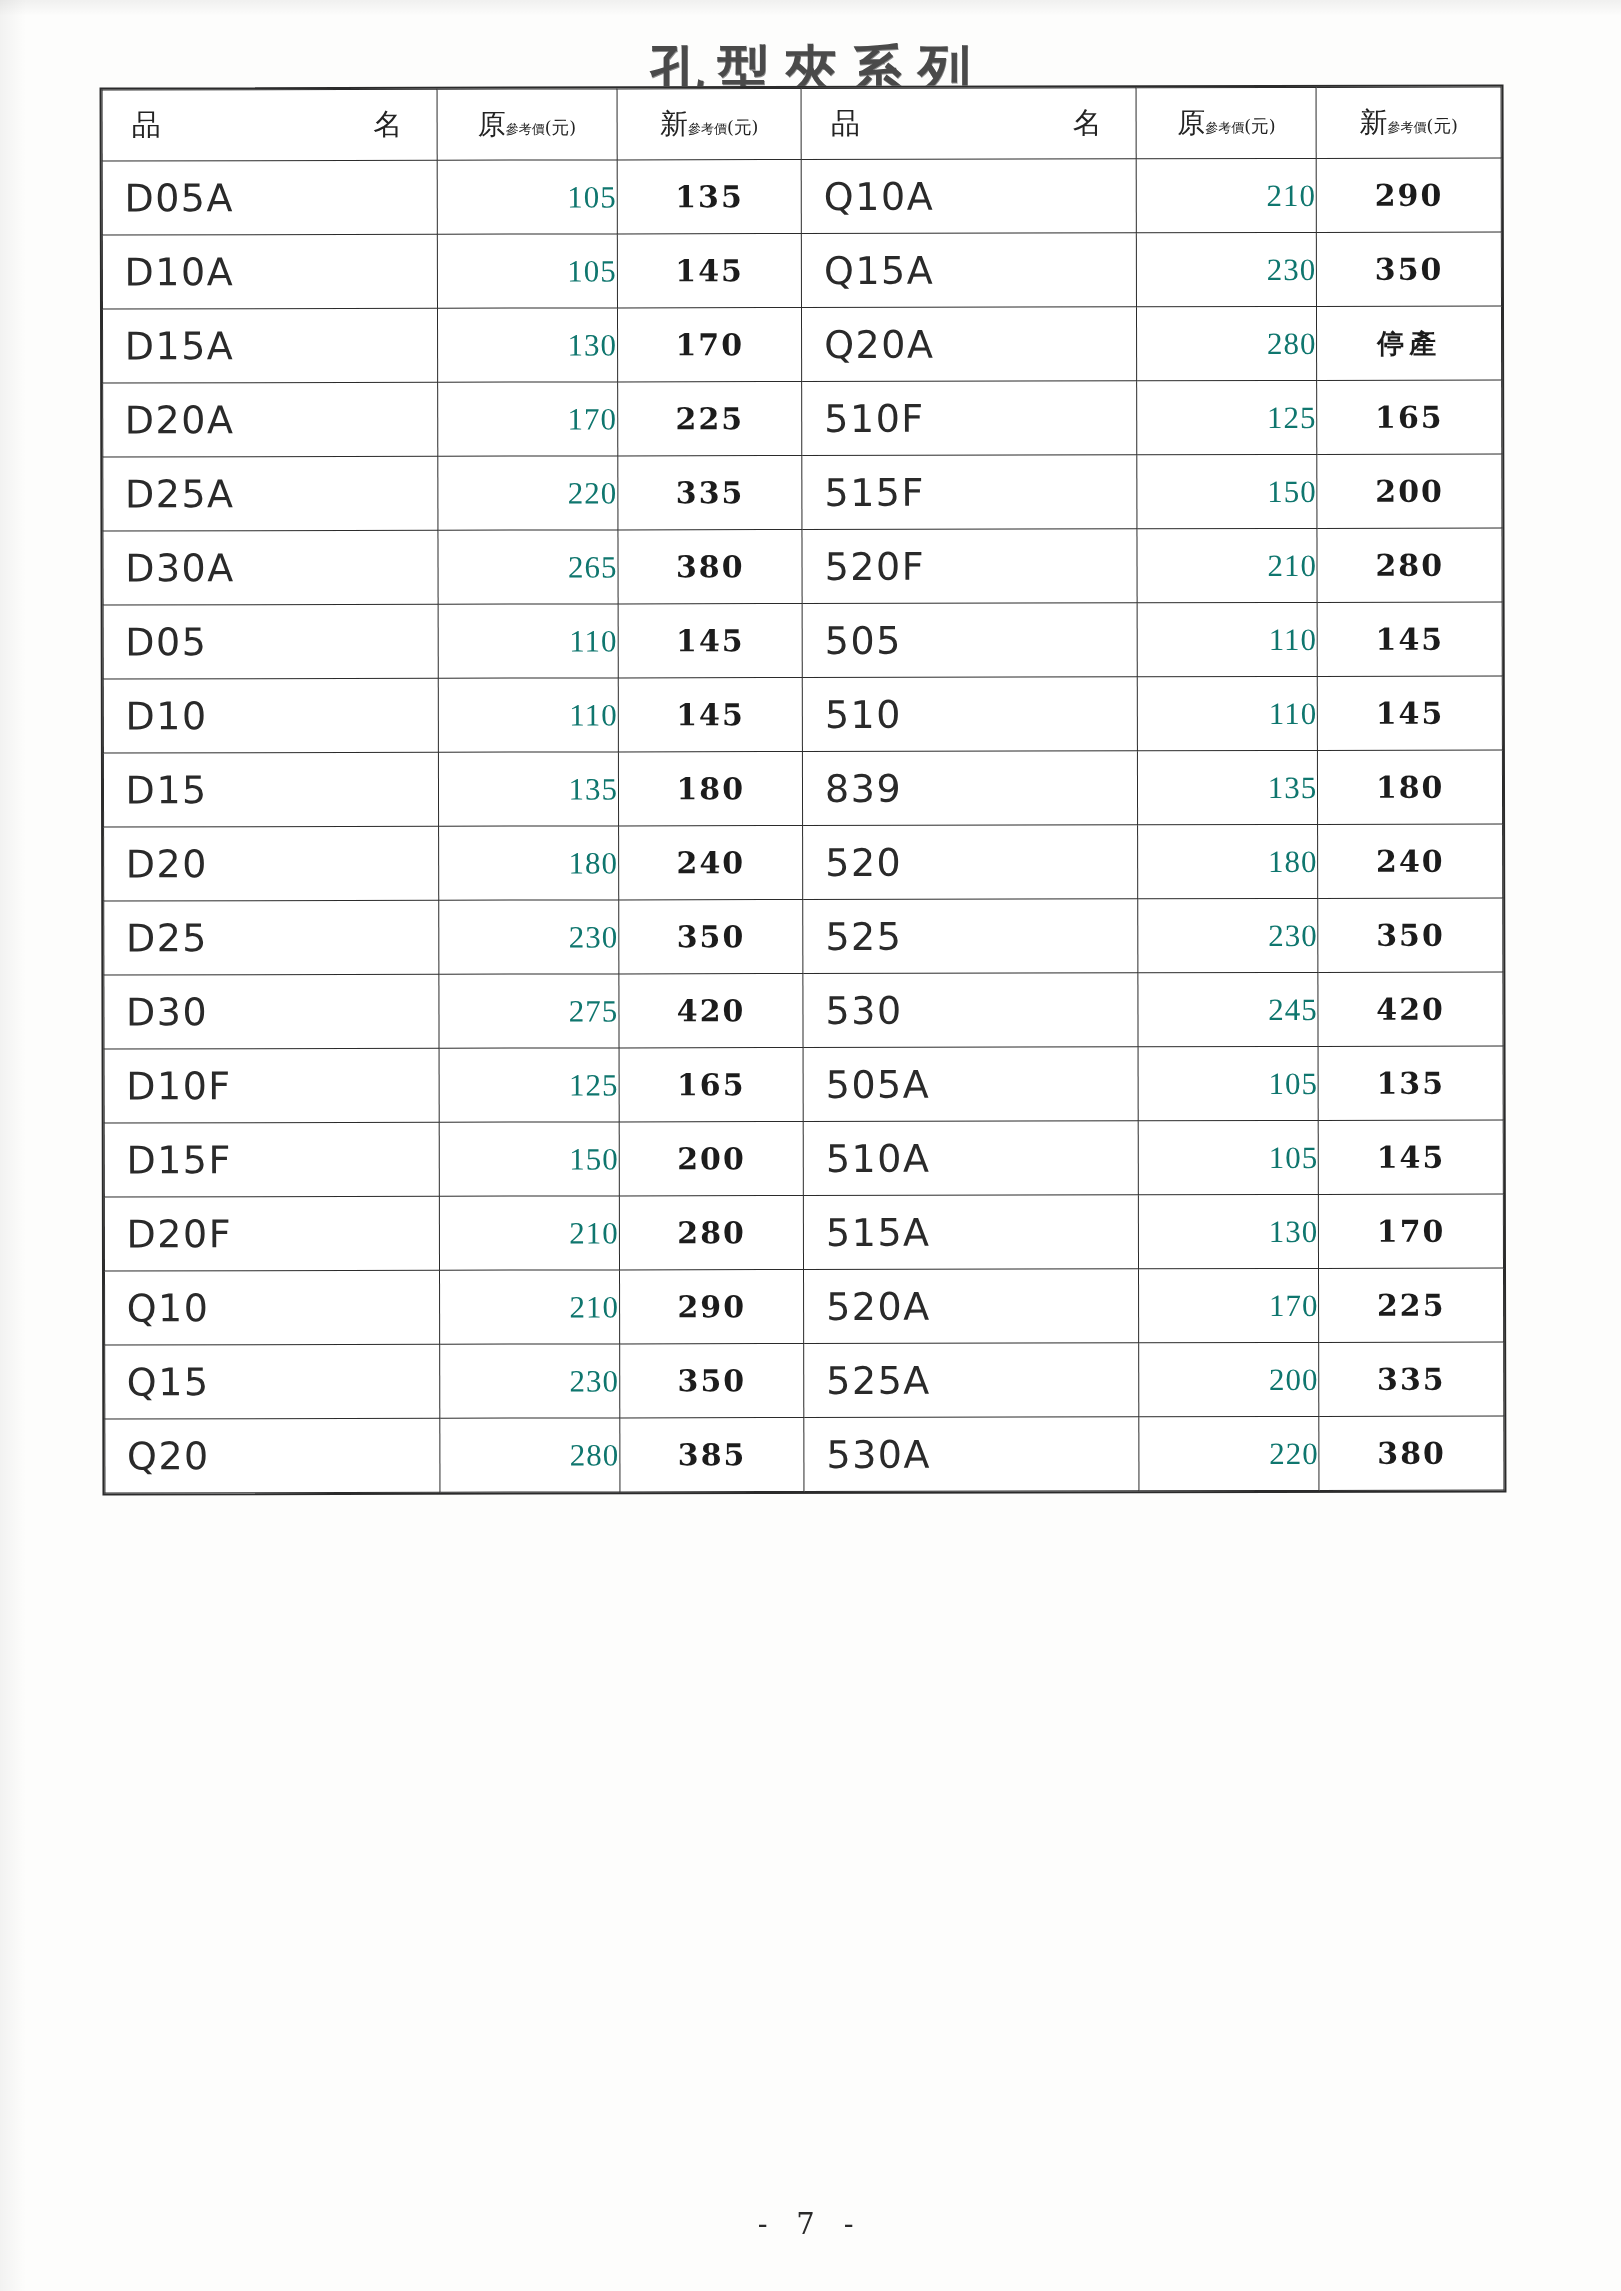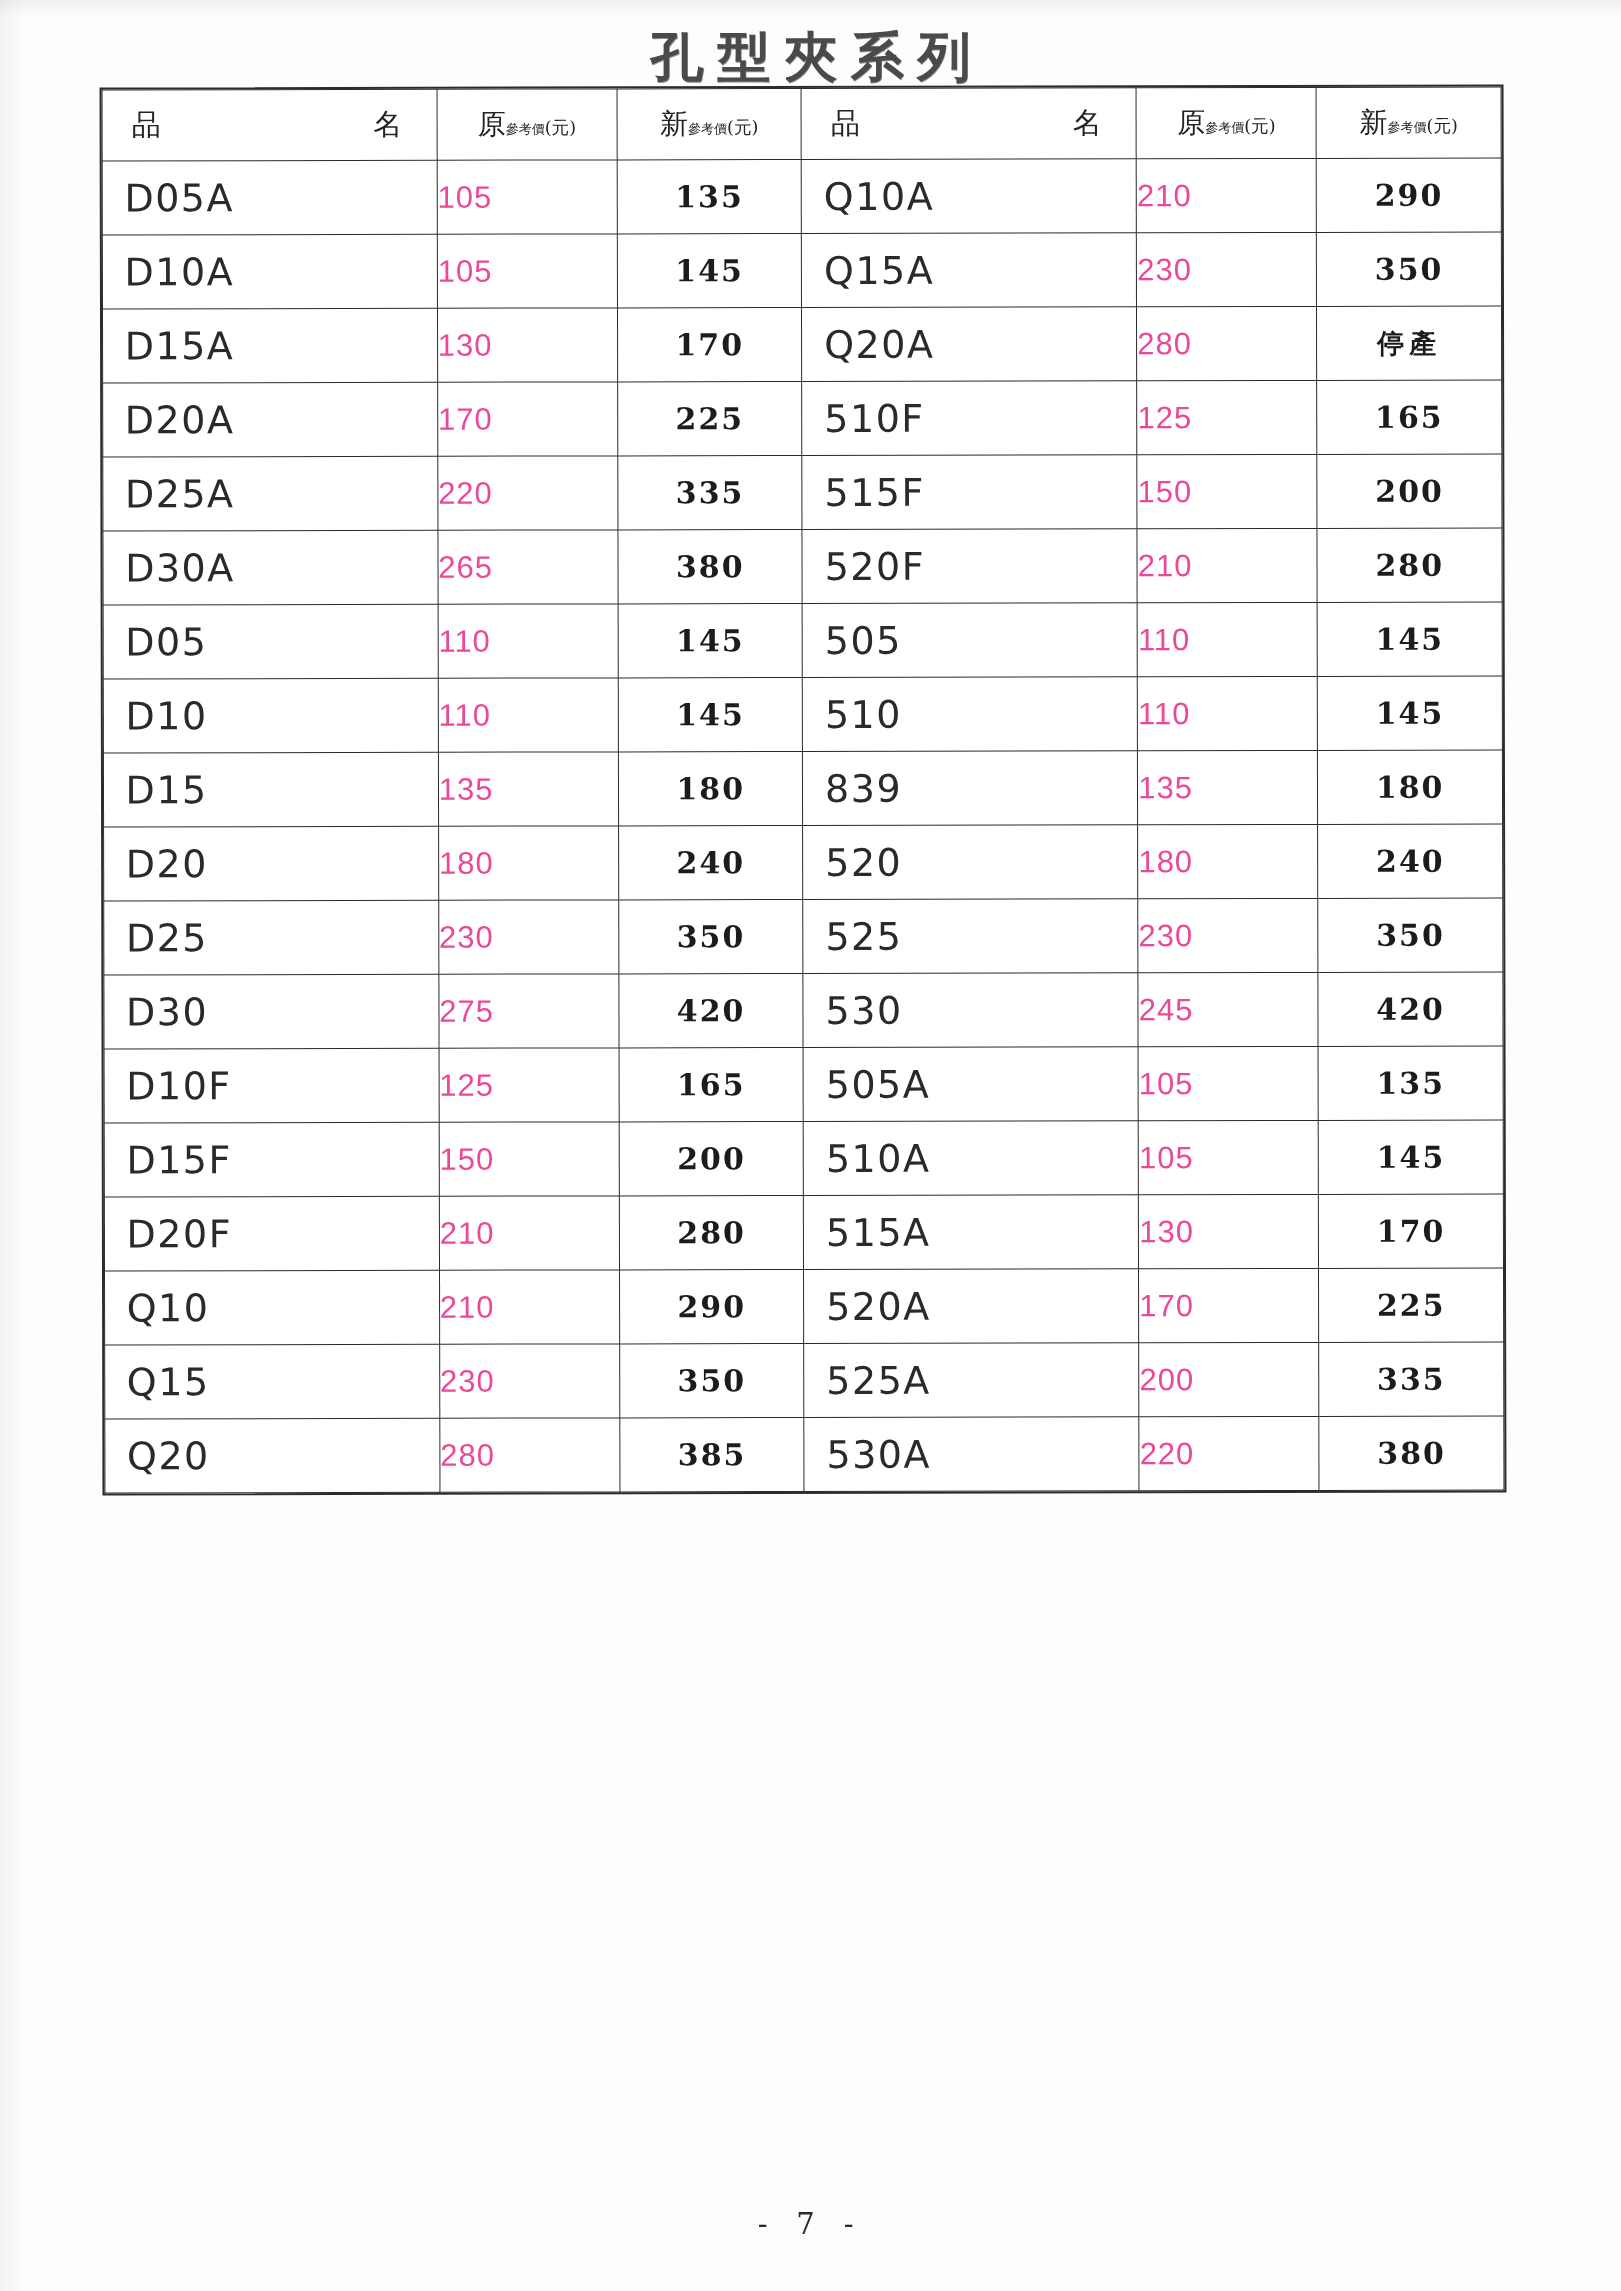--- a/index.html
+++ b/index.html
@@ -33,20 +33,21 @@
   }
   .doc-title {
     display: inline-block;
     font-family: "DejaVu Serif", "Liberation Serif", serif;
     font-weight: bold;
     font-size: 53px;
     letter-spacing: 13.7px;
     color: #4a4a4a;
     text-shadow: 0.6px 0.6px 0px #8d8d8d;
     padding-left: 13.7px;
+    margin-top: 13px;
   }
 
   
   .table-frame {
     position: absolute;
     left: 101px;
     top: 86px;
     width: 1404px;
     border: 2.9px solid #2b2b2b;
     box-sizing: border-box;
@@ -104,25 +105,25 @@
   .body-row td { height: 74px; }
   .cell-name {
     font-family: "DejaVu Sans", "Liberation Sans", sans-serif;
     font-size: 38px;
     letter-spacing: 1.5px;
     color: #2a2a2a;
     padding-left: 21.6px !important;
     text-align: left;
   }
   .cell-old {
-    font-family: Liberation Sans, sans-serif;
+    font-family: Liberation Serif, serif;
     font-size: 31px;
     letter-spacing: 1px;
-    color: #ec4899;
-    text-align: left;
+    color: #0f766e;
+    text-align: right;
   }
   .cell-new {
     font-family: "DejaVu Serif", "Liberation Serif", serif;
     font-size: 30px;
     font-weight: bold;
     letter-spacing: 2px;
     color: #1c1c1c;
     text-align: center;
   }
   .cell-new.cjk {

